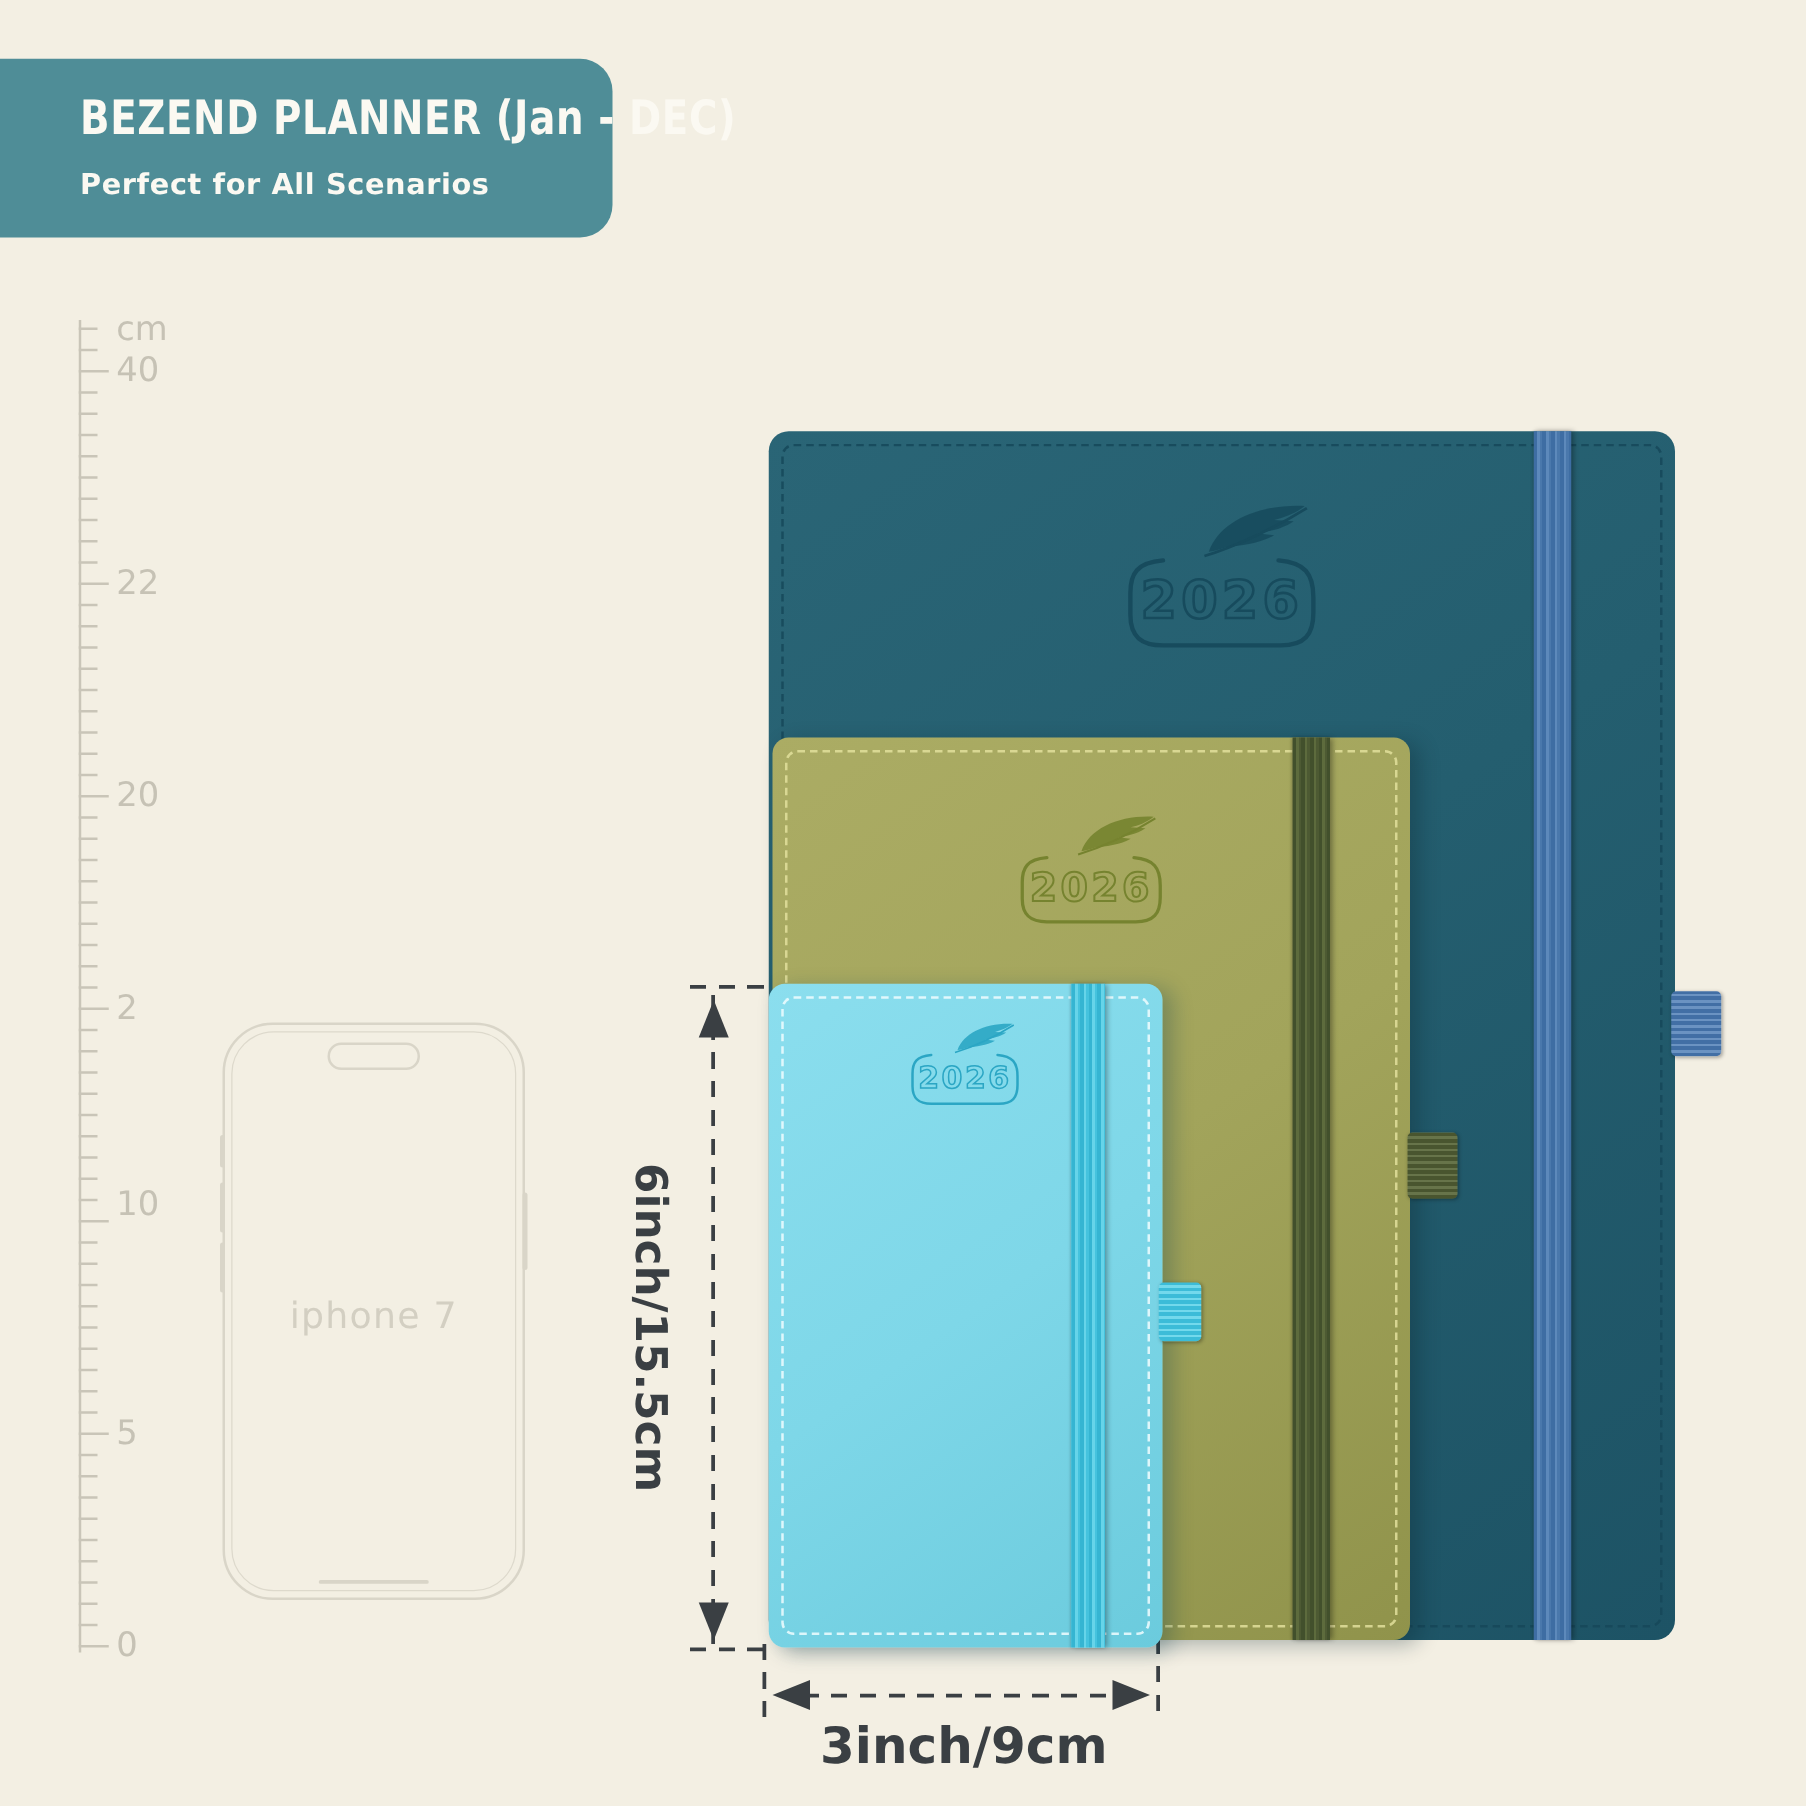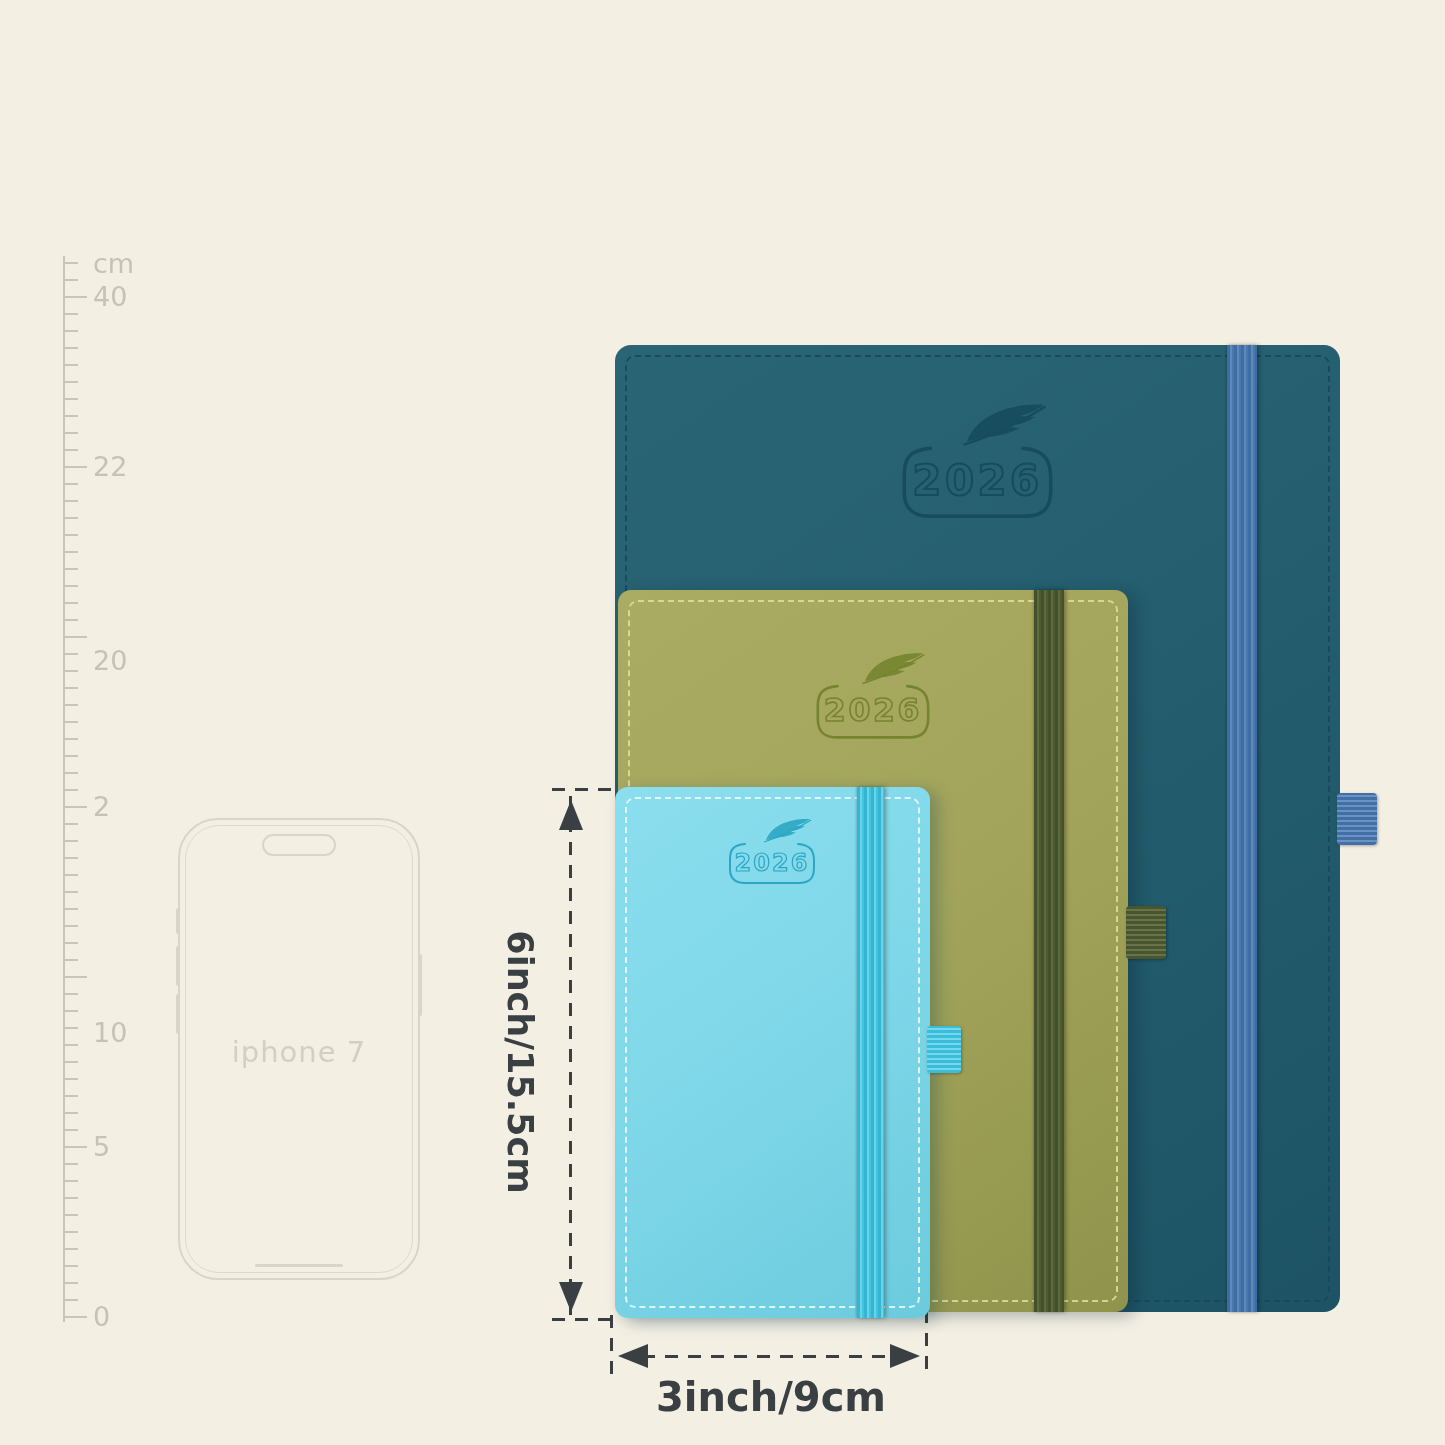--- a/index.html
+++ b/index.html
@@ -120,20 +120,24 @@
   .hlabel{
     position:absolute;left:771px;top:1374px;font-size:40px;
     transform:translateX(-50%);
   }
 </style>
 </head>
 <body>
 
 <div class="stage">
 
+  <div class="banner">
+    <div class="banner-title">BEZEND PLANNER (Jan - DEC)</div>
+    <div class="banner-subtitle">Perfect for All Scenarios</div>
+  </div>
 
 
   <div>
     <div class="ruler-spine"></div>
     <div>
         <div class="tick major" style="top: 1316px;"></div>
         <div class="tick" style="top: 1299px;"></div>
         <div class="tick" style="top: 1282px;"></div>
         <div class="tick" style="top: 1265px;"></div>
         <div class="tick" style="top: 1248px;"></div>
@@ -193,23 +197,23 @@
         <div class="tick" style="top: 330px;"></div>
         <div class="tick" style="top: 313px;"></div>
         <div class="tick major" style="top: 296px;"></div>
         <div class="tick" style="top: 279px;"></div>
         <div class="tick" style="top: 262px;"></div>
       </div>
     <div>
         <div class="rlabel" style="top: 248px;">cm</div>
         <div class="rlabel" style="top: 281px;">40</div>
         <div class="rlabel" style="top: 451px;">22</div>
-        <div class="rlabel" style="top: 645px;">20</div>
+        <div class="rlabel" style="top: 621px;">20</div>
         <div class="rlabel" style="top: 791px;">2</div>
-        <div class="rlabel" style="top: 1017px;">10</div>
+        <div class="rlabel" style="top: 948px;">10</div>
         <div class="rlabel" style="top: 1131px;">5</div>
         <div class="rlabel" style="top: 1301px;">0</div>
       </div>
   </div>
 
   <div class="phone">
     <div class="phone-inner"></div>
     <div class="island"></div>
     <div class="phone-label">iphone 7</div>
     <div class="home-bar"></div>

